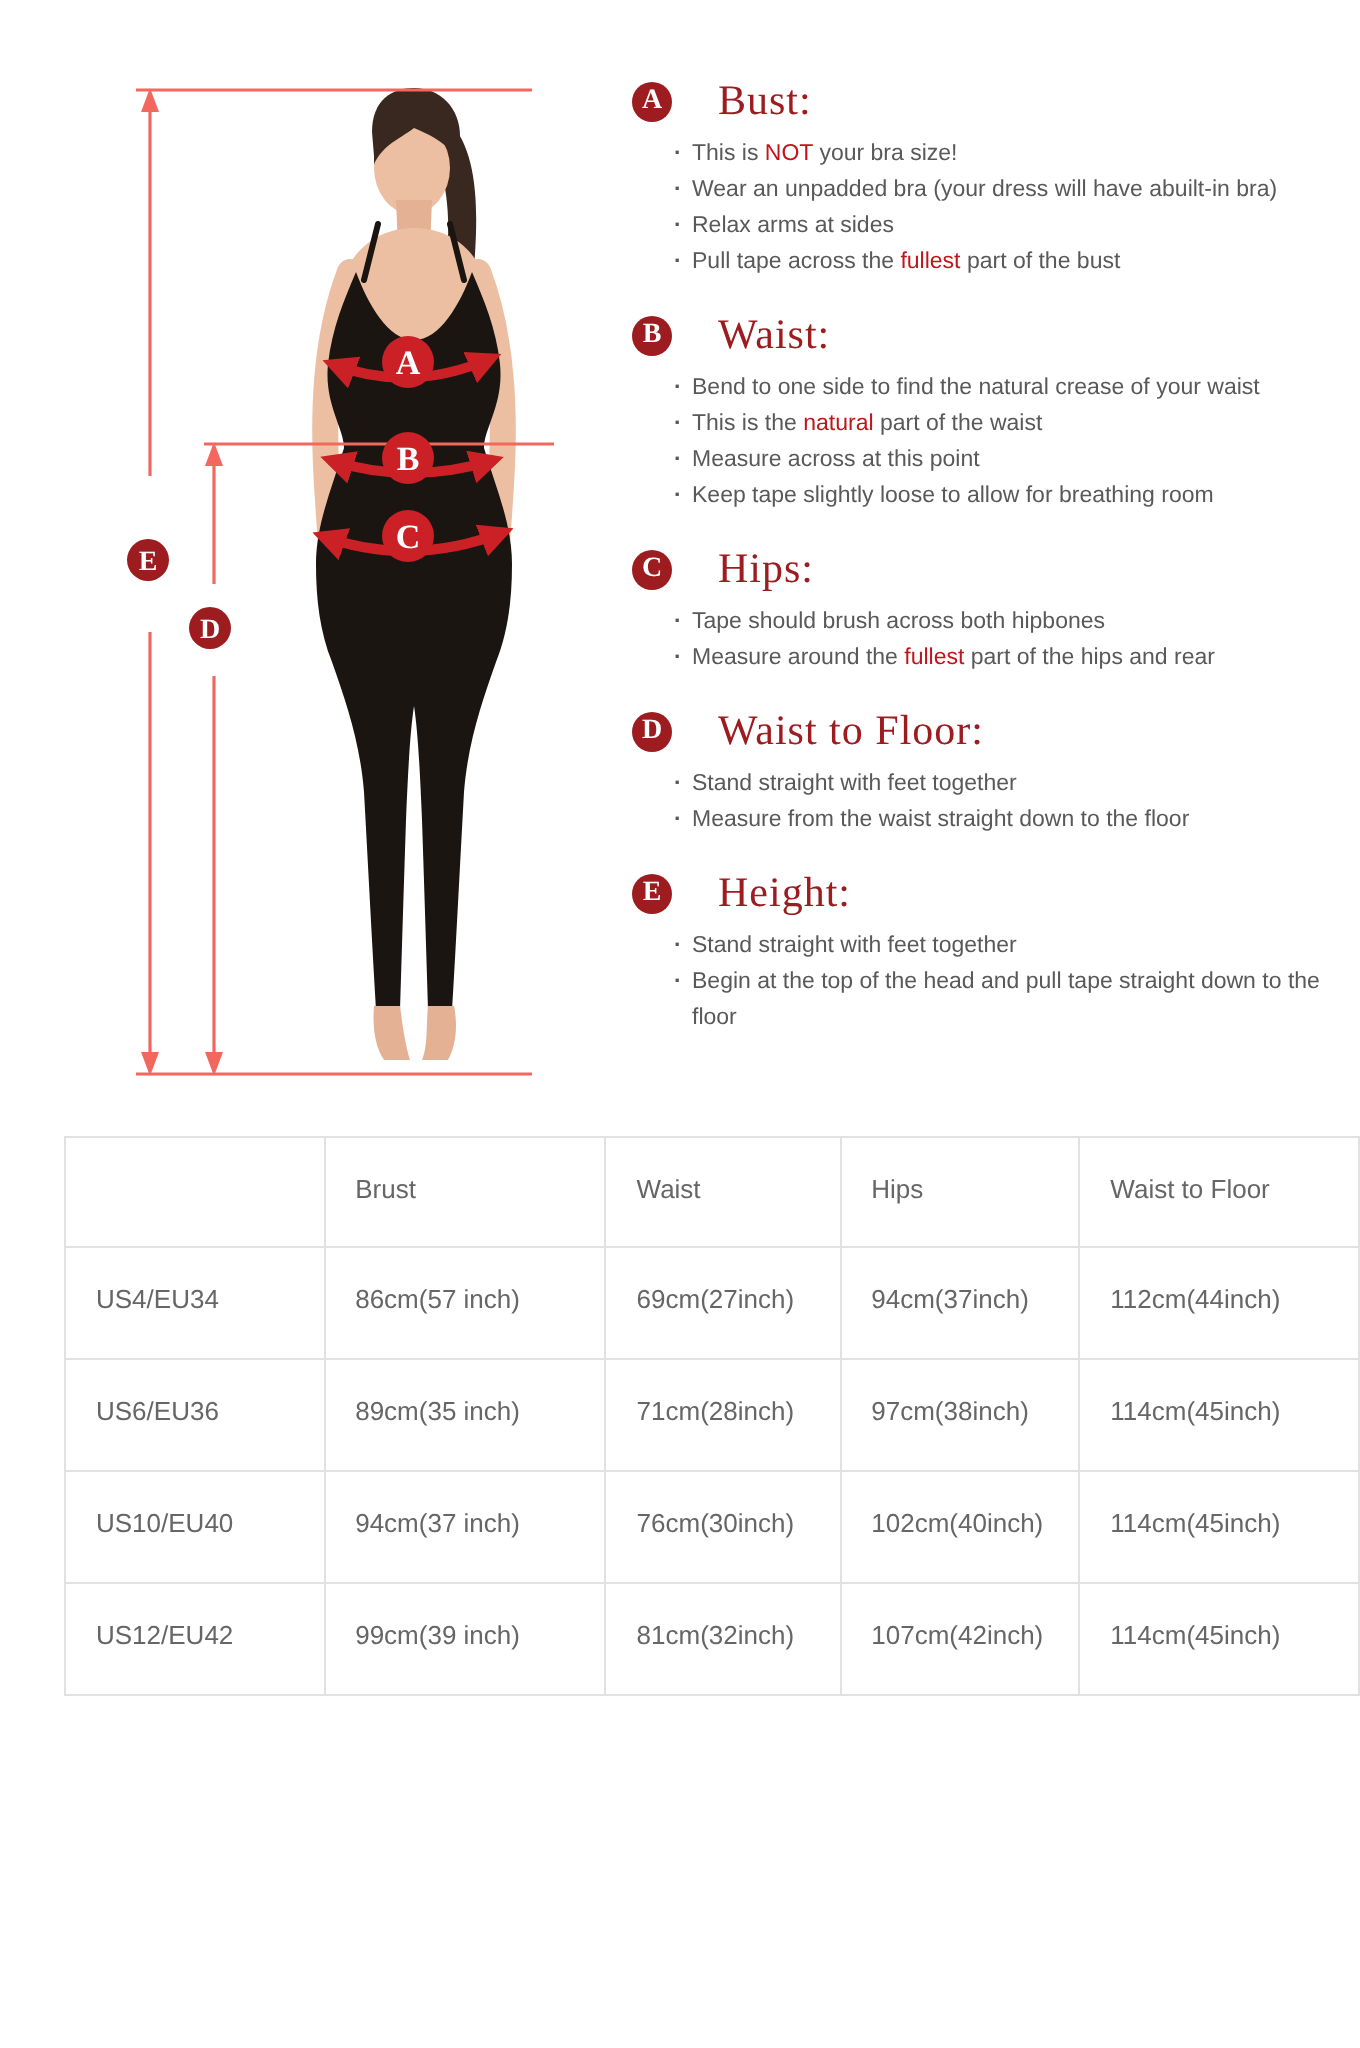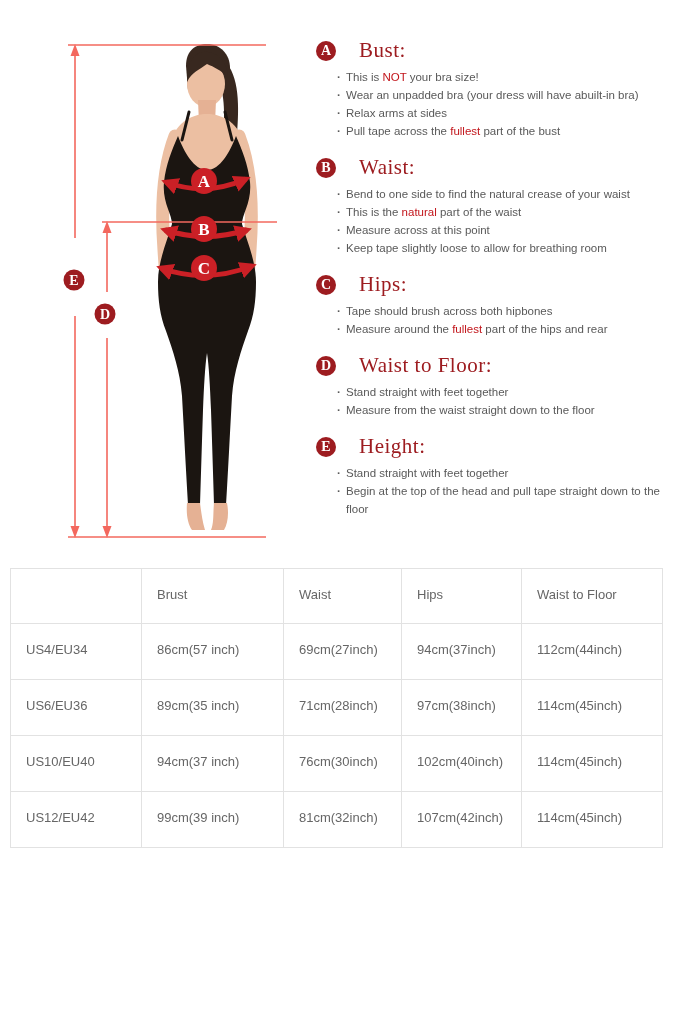--- a/index.html
+++ b/index.html
@@ -25,21 +25,21 @@
   ul.bullets { list-style:none; margin:0; padding:0 0 0 21px; }
   ul.bullets li {
     position:relative; padding-left:9px; font-size:11.5px; color:#595959; line-height:18px;
   }
   ul.bullets li::before {
     content:"\00B7"; position:absolute; left:0; top:0; color:#595959; font-weight:bold;
   }
   .em { color:#c2151b; font-weight:normal; }
   
   .size-table {
-    position:absolute; top:568px; left:10px; border-collapse:collapse; table-layout:fixed;
+    position:absolute; top:568px; left:32px; border-collapse:collapse; table-layout:fixed;
     background:#fff;
     border-radius:25px;
   }
   .size-table th, .size-table td {
     border:1px solid #e2e2e2; font-weight:normal; text-align:left;
     padding:0 4px 4px 15px; color:#666; font-size:13px; vertical-align:middle;
     overflow:hidden; white-space:nowrap;
   }
   .size-table thead tr { height:55px; }
   .size-table tbody tr { height:56px; }

